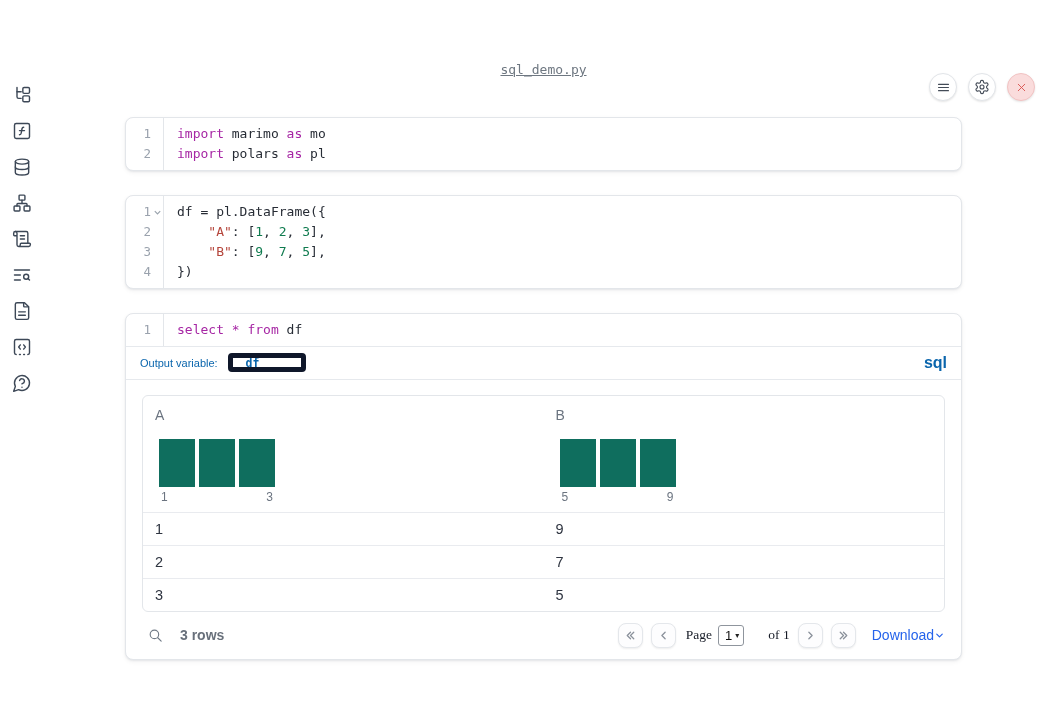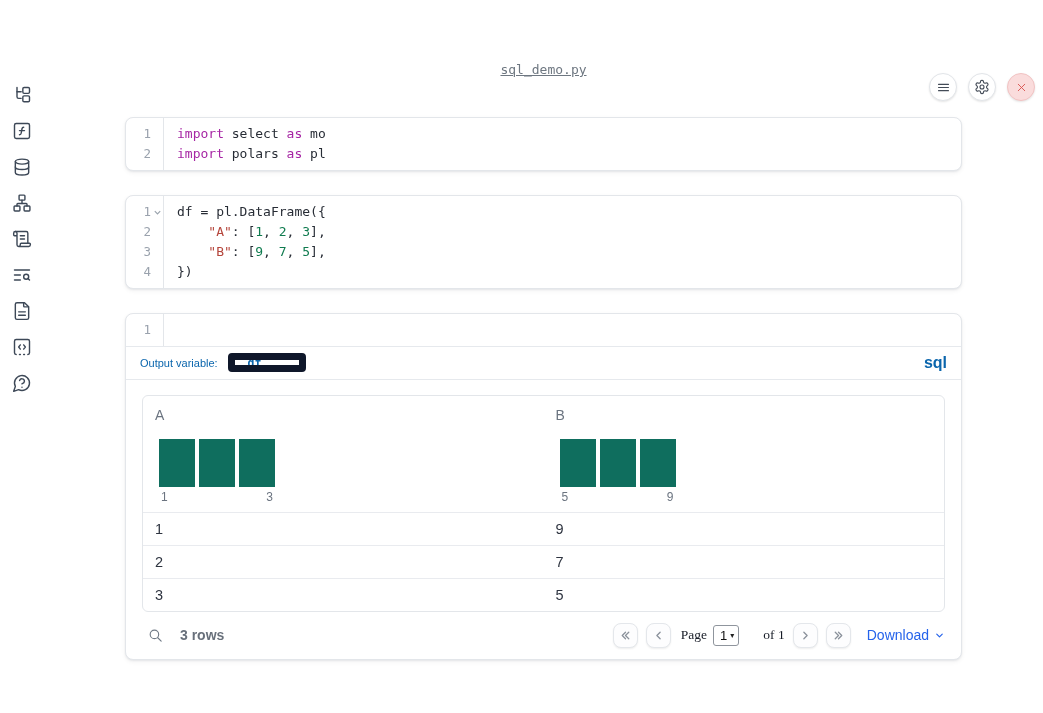--- a/index.html
+++ b/index.html
@@ -40,21 +40,21 @@
   .codecol { padding:6px 0 6px 13px; }
   .cline { height:20px; line-height:20px; white-space:pre; }
   .tok-kw { color:#a626a4; }
   .tok-pl { color:#272c35; }
   .tok-str { color:#b5463c; }
   .tok-num { color:#0f7b4f; }
 
   
   .sql-footer { display:flex; align-items:center; padding:6px 14px 7px; border-top:1px solid #e6e9ed; }
   .ovlabel { font-size:11px; font-weight:normal; color:var(--accent,#0b66ad); }
-  .ovinput { width:78px; height:19px; margin-left:10px; border:7px solid #0f172a; border-radius:4px;
+  .ovinput { width:78px; height:19px; margin-left:10px; border:5px solid #0f172a; border-radius:4px;
     font-family:"DejaVu Sans Mono", monospace; font-size:11.5px; font-weight:bold;
     color:var(--accent,#0b66ad); padding:0 6px; outline:none; }
   .spacer { flex:1; }
   .sqltag { font-size:16px; font-weight:bold; color:var(--accent,#0b66ad); }
 
   
   .output { border-top:1px solid #e6e9ed; padding:15px 16px 11px; }
   .dtable { border:1px solid #e3e6ea; border-radius:6px; overflow:hidden; }
   .thead { display:grid; grid-template-columns:1fr 1fr; }
   .hcell { padding:11px 0 8px 12px; cursor:pointer; }
@@ -79,21 +79,21 @@
     cursor:pointer; margin-left:8px; }
   .pgbtn svg { stroke:#8a919b; fill:none; stroke-width:1.6; stroke-linecap:round; stroke-linejoin:round; }
   .pgbtn.first { margin-left:auto; }
   .pglabel { font-size:13.5px; color:#161b26; margin-left:10px;font-family:Liberation Serif, serif; }
   .pselect { margin-left:6px; border:1px solid #8f959d; border-radius:3px; height:21px;
     padding:0 4px 0 6px; font-size:13px; color:#111; background:#fff; display:inline-flex;
     align-items:center; gap:3px; cursor:pointer; }
   .pselect .caret { font-size:8px; color:#222; }
   .pglabel.of { margin-left:24px;text-align:center; }
   .download { margin-left:16px; color:var(--link,#2563eb); font-size:14px; display:inline-flex;
-    align-items:center; gap:5px; cursor:pointer; }
+    align-items:center; cursor:pointer; }
   .download svg { stroke:var(--link,#2563eb); fill:none; stroke-width:1.7; stroke-linecap:round; stroke-linejoin:round; }
 </style>
 </head>
 <body>
 
 <div class="app">
 
   <nav class="sidebar">
     <button class="sbtn">
       <svg width="20" height="20" viewBox="0 0 24 24">
@@ -200,21 +200,21 @@
             <div class="gl">
               <span class="lnum">1</span>
               <span class="fold"></span>
             </div>
             <div class="gl">
               <span class="lnum">2</span>
               <span class="fold"></span>
             </div>
           </div>
           <div class="codecol">
-            <div class="cline"><span class="tok-kw">import</span><span class="tok-pl"> select </span><span class="tok-kw">as</span><span class="tok-pl"> mo</span></div>
+            <div class="cline"><span class="tok-kw">import</span><span class="tok-pl"> marimo </span><span class="tok-kw">as</span><span class="tok-pl"> mo</span></div>
             <div class="cline"><span class="tok-kw">import</span><span class="tok-pl"> polars </span><span class="tok-kw">as</span><span class="tok-pl"> pl</span></div>
           </div>
         </div>
     </section>
 
     <section class="card">
       <div class="code-area">
           <div class="gutter">
             <div class="gl">
               <span class="lnum">1</span>
@@ -246,20 +246,23 @@
         </div>
     </section>
 
     <section class="card">
       <div class="code-area">
           <div class="gutter">
             <div class="gl">
               <span class="lnum">1</span>
               <span class="fold"></span>
             </div>
+          </div>
+          <div class="codecol">
+            <div class="cline"><span class="tok-kw">select</span><span class="tok-pl"> </span><span class="tok-kw">*</span><span class="tok-pl"> </span><span class="tok-kw">from</span><span class="tok-pl"> df</span></div>
           </div>
         </div>
       <div class="sql-footer">
         <span class="ovlabel">Output variable:</span>
         <input class="ovinput" value="_df" style="">
         <span class="spacer"></span>
         <span class="sqltag">sql</span>
       </div>
 
       <div class="output">

